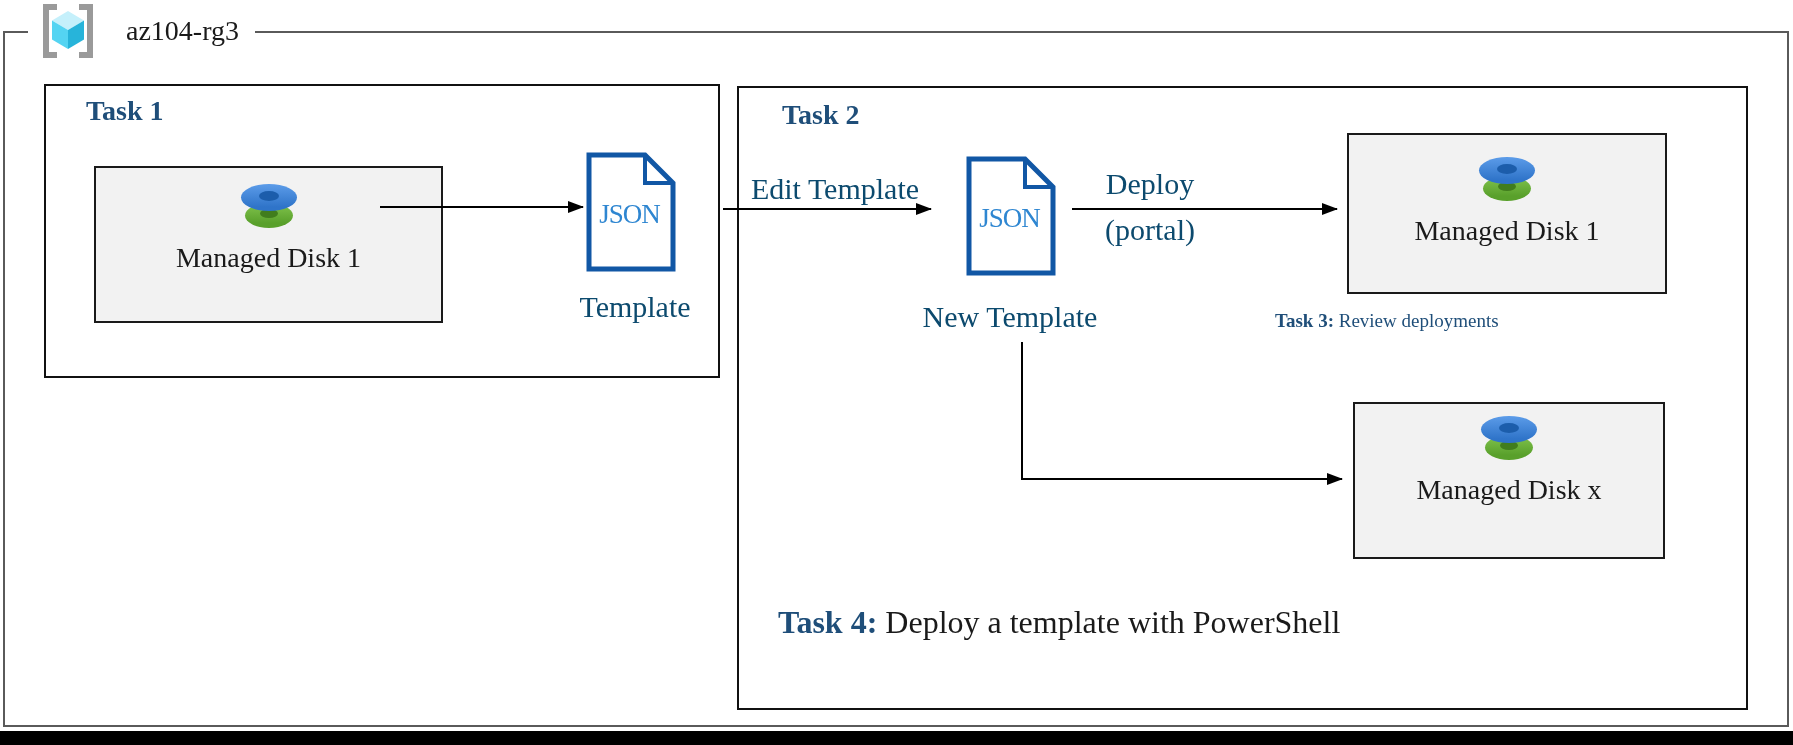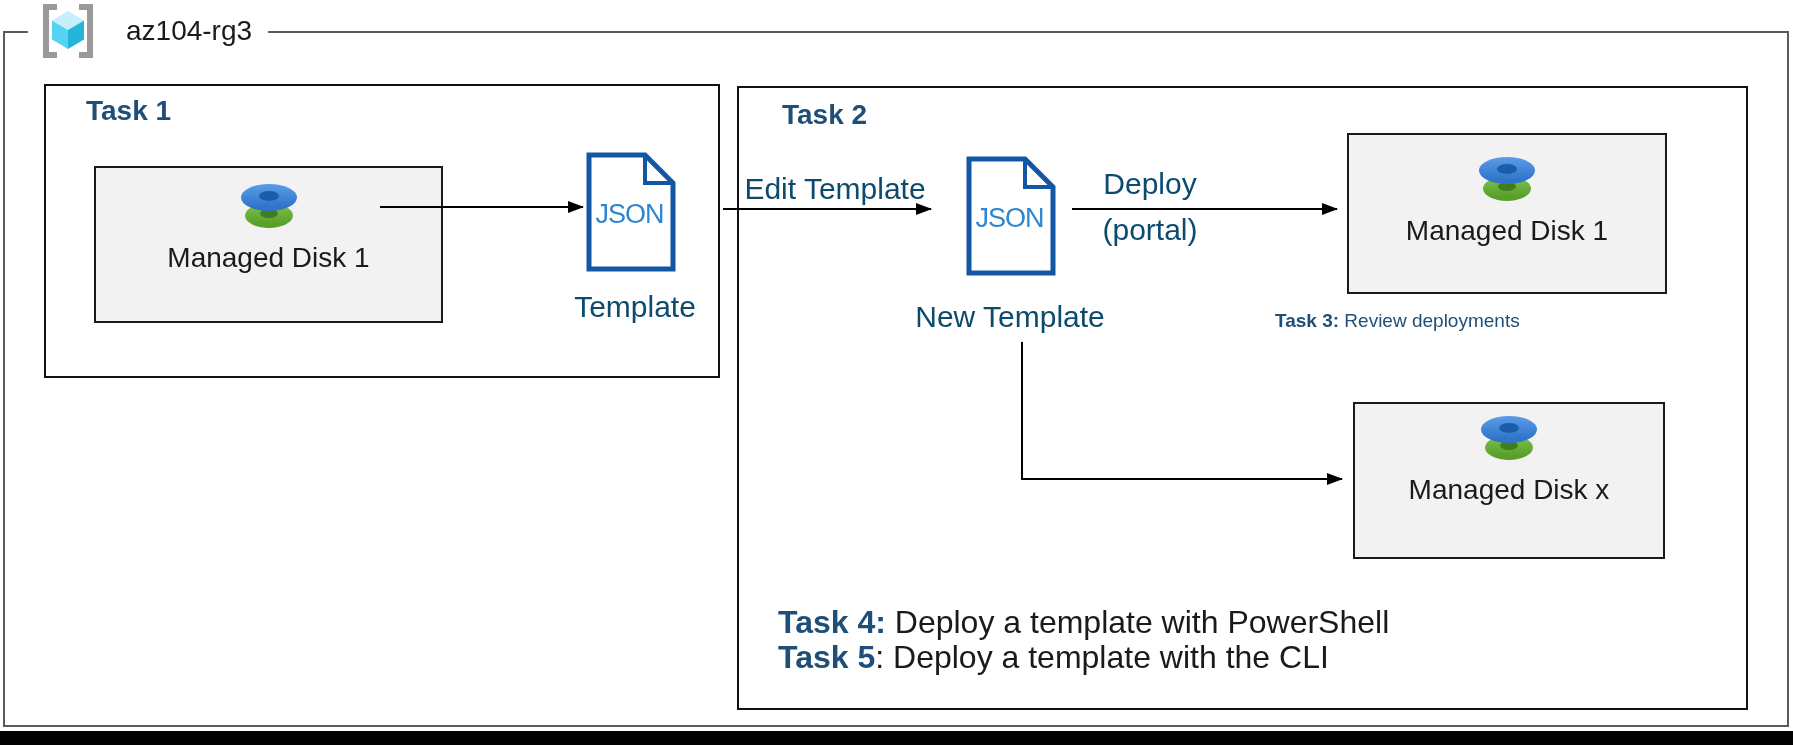--- a/index.html
+++ b/index.html
@@ -1,18 +1,18 @@
 <!DOCTYPE html>
 <html><head>
 <meta charset="utf-8">
 <style>
   html,body{margin:0;padding:0;background:#fff;}
   #canvas{
     position:relative;width:1793px;height:745px;overflow:hidden;background:#ffffff;
-    font-family:Liberation Sans, sans-serif;color:#1a1a1a;
+    font-family:Liberation Serif, serif;color:#1a1a1a;
   }
   .abs{position:absolute;}
   
   #rg-frame{left:3px;top:31px;width:1786px;height:696px;border:2px solid #5a5a5a;box-sizing:border-box;}
   #rg-header{left:28px;top:2px;height:58px;display:flex;align-items:center;gap:26px;
     background:#fff;padding:0 16px 0 8px;z-index:6;}
   #rg-name{font-size:28px;color:#1a1a1a;white-space:nowrap;}
   
   .task-box{border:2px solid #111;background:#fff;box-sizing:border-box;z-index:1;}
   #task1-box{left:44px;top:84px;width:676px;height:294px;}
@@ -121,21 +121,20 @@
   <div class="abs res-box" id="diskx-box">
     <div class="disk-icon">
         <span class="dg"></span>
         <span class="db"></span>
       </div>
     <div class="res-label">Managed Disk x</div>
   </div>
 
   <div class="abs" id="task-list">
     <div><span class="navy bold">Task 4:</span><span> Deploy a template with PowerShell</span></div>
-    <div><span class="navy bold">Task 5</span><span>: Deploy a template with the CLI</span></div>
   </div>
 
   <svg class="abs" id="connectors">
     <defs>
       <marker id="ah" viewBox="0 0 8 6" markerWidth="8" markerHeight="6" refX="7.5" refY="3" orient="auto" markerUnits="strokeWidth">
         <path d="M0,0 L8,3 L0,6 Z" fill="#000"></path>
       </marker>
     </defs>
     <path d="M380,207 H583" fill="none" stroke="#000" stroke-width="2" marker-end="url(#ah)"></path>
     <path d="M723,209 H931" fill="none" stroke="#000" stroke-width="2" marker-end="url(#ah)"></path>

